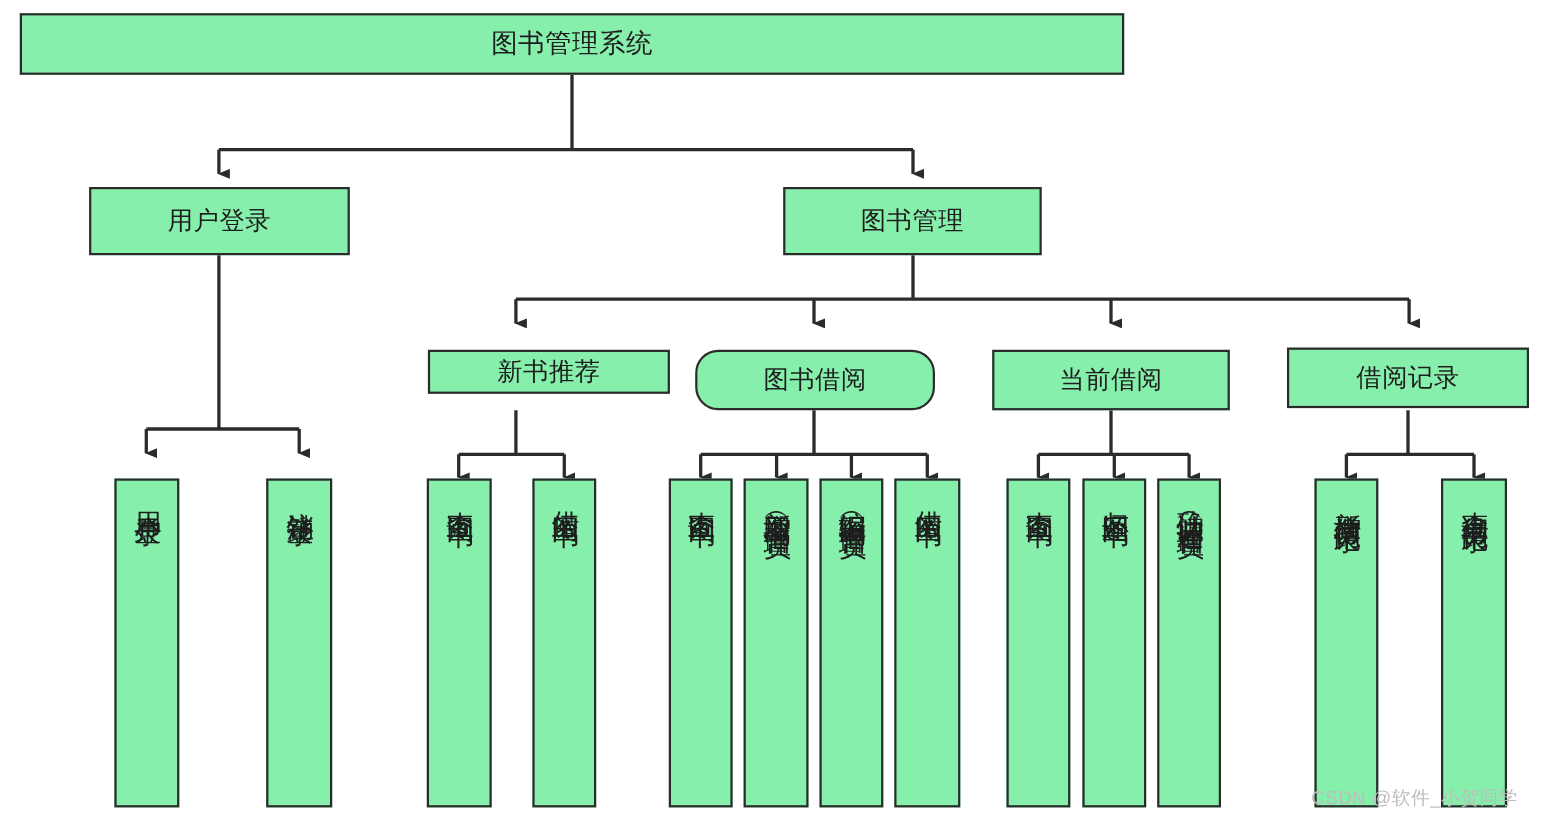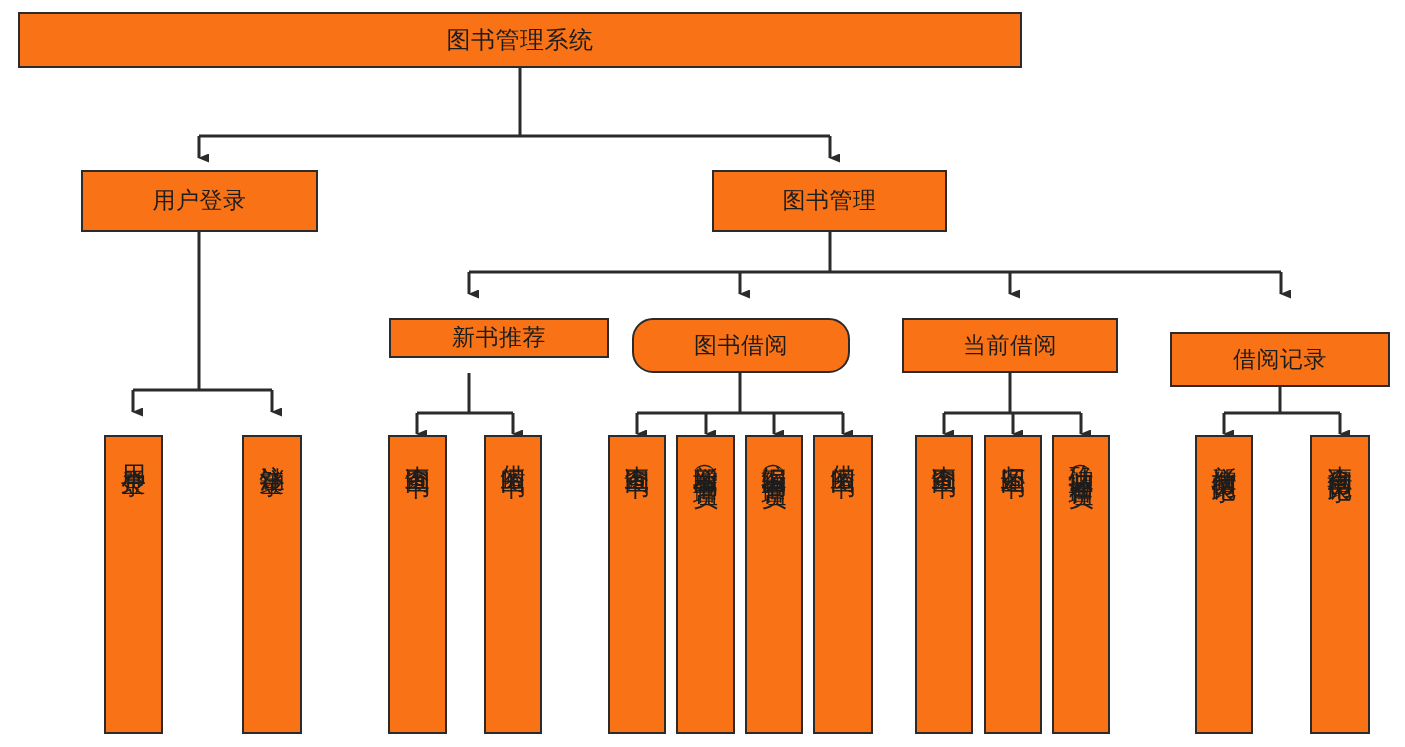--- a/index.html
+++ b/index.html
@@ -8,21 +8,21 @@
     background:#ffffff;
     font-family:"Liberation Sans","DejaVu Sans",sans-serif;
     overflow:hidden;
   }
   #stage{position:relative;width:1405px;height:747px;}
   #wires{position:absolute;left:0;top:0;width:1405px;height:747px;}
 
   .node{
     position:absolute;
     box-sizing:border-box;
-    background:#f97316;
+    background:#86efac;
     border:2.5px solid #2b2b2b;
     display:flex;
     align-items:center;
     justify-content:center;
     color:#1d1d1d;
   }
   .node .lbl{
     display:block;
     line-height:1.18;
     letter-spacing:0.5px;
@@ -121,21 +121,21 @@
 
   <div class="node horiz" style="left:361px;top:318px;width:220px;height:40px;margin-left:28px;">
     <span class="lbl">新书推荐</span>
   </div>
   <div class="node horiz" style="left:632px;top:318px;width:218px;height:55px;border-radius:21px;">
     <span class="lbl">图书借阅</span>
   </div>
   <div class="node horiz" style="left:902px;top:318px;width:216px;height:55px;">
     <span class="lbl">当前借阅</span>
   </div>
-  <div class="node horiz" style="left:1170px;top:332px;width:220px;height:55px;">
+  <div class="node horiz" style="left:1170px;top:316px;width:220px;height:55px;">
     <span class="lbl">借阅记录</span>
   </div>
 
   <div class="node leaf" style="left:104px;top:435px;width:59px;height:299px;">
     <span class="lbl">用户登录</span>
   </div>
   <div class="node leaf" style="left:242px;top:435px;width:60px;height:299px;">
     <span class="lbl">注销登录</span>
   </div>
   <div class="node leaf" style="left:388px;top:435px;width:59px;height:299px;">
@@ -165,14 +165,15 @@
   <div class="node leaf" style="left:1052px;top:435px;width:58px;height:299px;">
     <span class="lbl">确认归还（管理员）</span>
   </div>
   <div class="node leaf" style="left:1195px;top:435px;width:58px;height:299px;">
     <span class="lbl">新增借阅记录</span>
   </div>
   <div class="node leaf" style="left:1310px;top:435px;width:60px;height:299px;">
     <span class="lbl">查询借阅记录</span>
   </div>
 
+  <div id="watermark">CSDN @软件_小贺同学</div>
 
 </div>
 
 </body></html>

